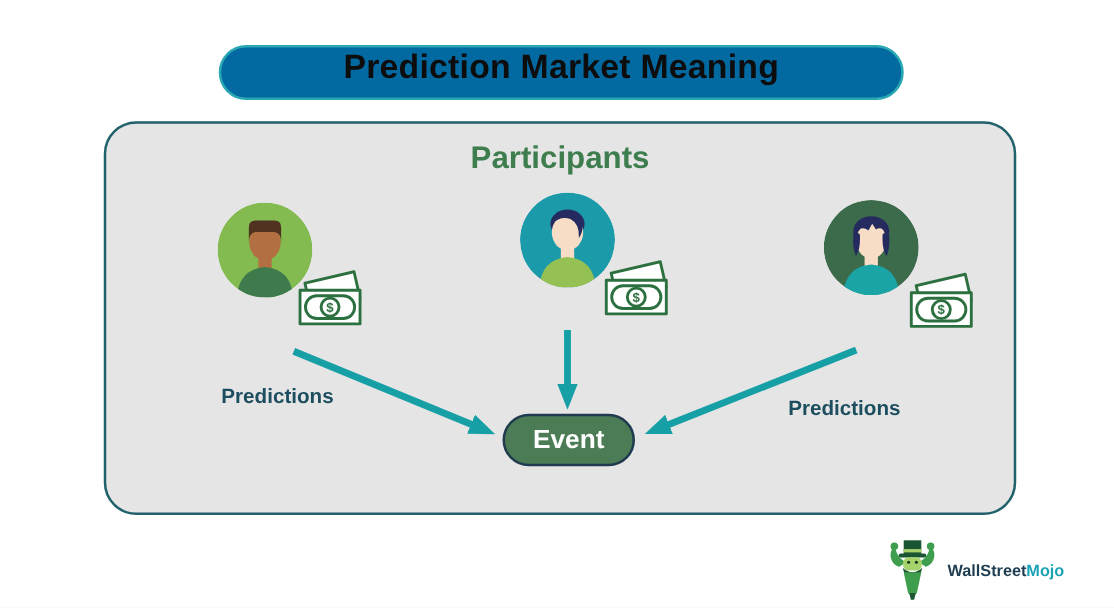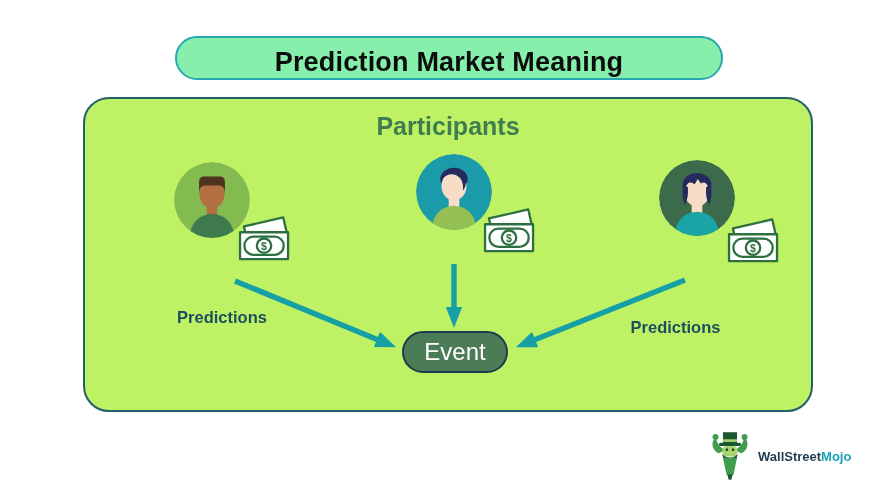--- a/index.html
+++ b/index.html
@@ -3,30 +3,30 @@
 <meta charset="utf-8">
 <style>
   html,body{margin:0;padding:0;background:#ffffff;}
   .stage{
     position:relative;width:891px;height:486px;background:#ffffff;overflow:hidden;
     font-family:"Liberation Sans",sans-serif;
   }
   
   .title-pill{
     position:absolute;left:175px;top:36px;width:548px;height:44px;
-    border:2px solid var(--title-border,#29a8b3);border-radius:26px;background:#86efac;
-    display:flex;align-items:flex-end;justify-content:center;box-sizing:border-box;
+    border:2px solid var(--title-border,#29a8b3);border-radius:26px;background:#0369a1;
+    display:flex;align-items:flex-start;justify-content:center;box-sizing:border-box;
   }
   .title-pill span{
     font-size:27px;font-weight:700;color:var(--title-text,#0d0d0d);letter-spacing:.2px;
   }
   
   .main-box{
     position:absolute;left:83px;top:97px;width:730px;height:315px;
-    border:2px solid var(--container-border,#20616b);border-radius:26px;background:#bef264;
+    border:2px solid var(--container-border,#20616b);border-radius:26px;background:#e5e5e5;
     box-sizing:border-box;
   }
   .participants-heading{
     position:absolute;top:13px;left:0;width:100%;text-align:center;
     font-size:25px;font-weight:700;color:var(--participants-text,#3e7d4e);
   }
   .avatar{position:absolute;width:76px;height:76px;}
   .avatar--1{left:89px;top:63px;}
   .avatar--2{left:331px;top:55px;}
   .avatar--3{left:574px;top:61px;}
@@ -40,21 +40,21 @@
     color:var(--predictions-text,#1d4e5f);text-align:center;
   }
   .predictions--left{left:62px;top:209px;width:150px;}
   .predictions--right{left:513px;top:219px;width:155px;}
   .event-pill{
     position:absolute;left:317px;top:232px;width:106px;height:42px;
     background:var(--event-fill,#4c7c55);border:2.5px solid var(--event-border,#203a50);
     border-radius:22px;box-sizing:border-box;
     display:flex;align-items:center;justify-content:center;
   }
-  .event-pill span{font-size:24px;font-weight:400;color:var(--event-text,#ffffff);}
+  .event-pill span{font-size:21px;font-weight:700;color:var(--event-text,#ffffff);}
   
   .logo{
     position:absolute;left:708px;top:431px;display:flex;align-items:center;gap:6px;
   }
   .logo-text{font-size:13px;font-weight:700;white-space:nowrap;}
   .logo-text .part1{color:var(--brand-navy,#1e3d51);}
   .logo-text .part2{color:var(--brand-teal,#1ba3b5);}
 </style>
 </head>
 <body>

